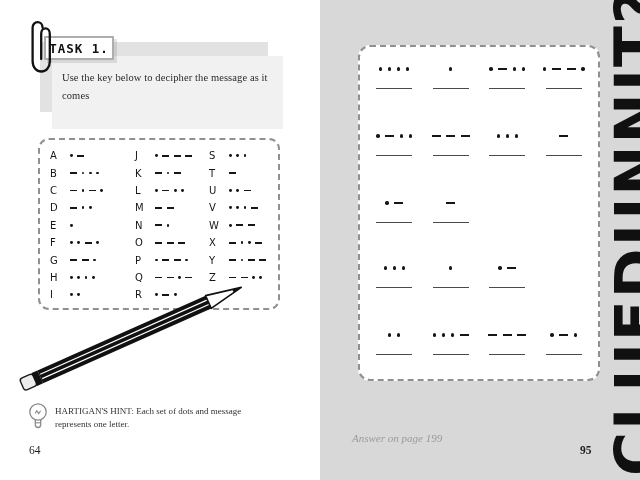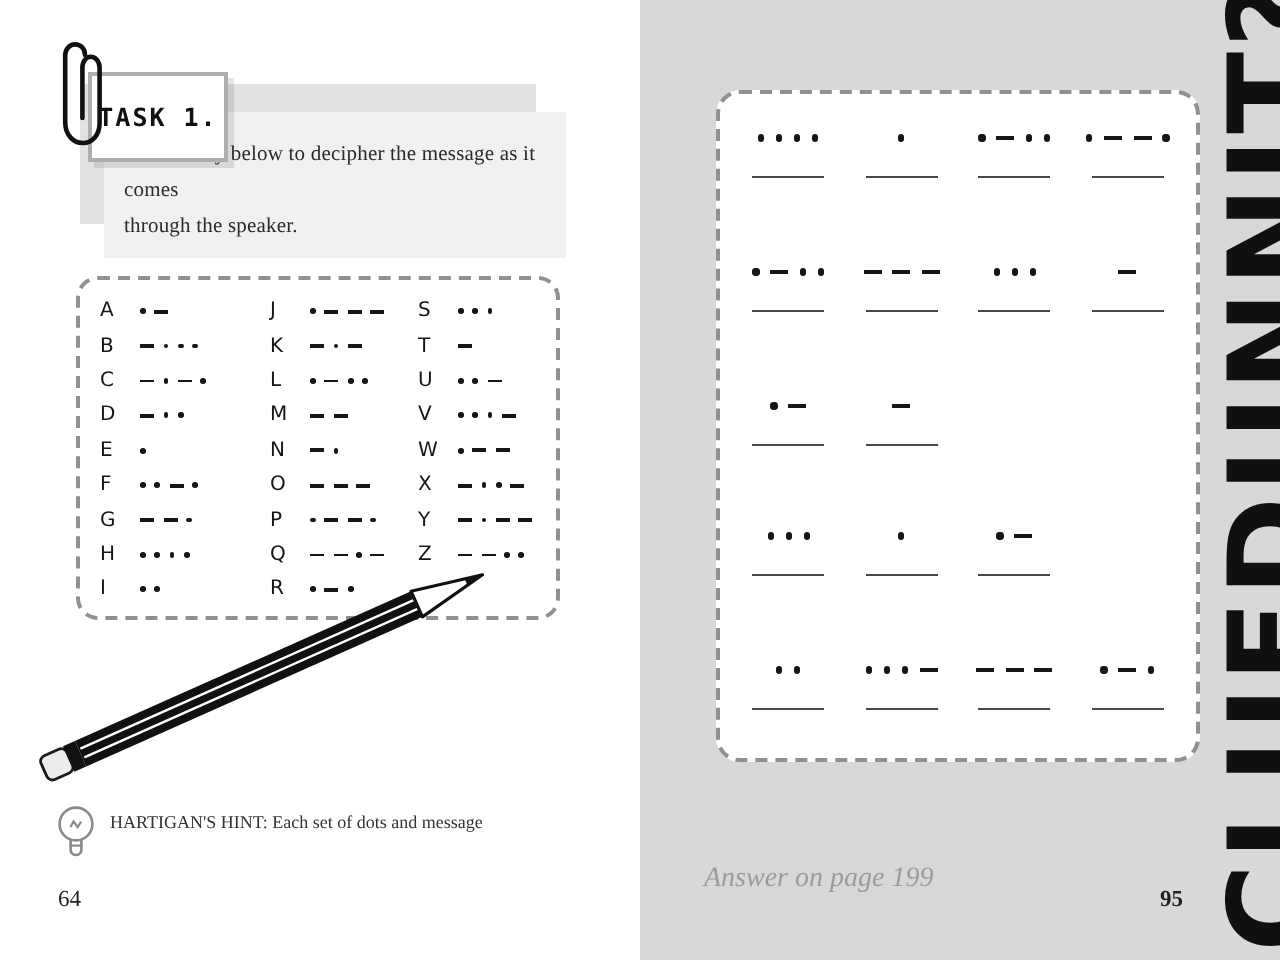--- a/index.html
+++ b/index.html
@@ -6,21 +6,21 @@
   html,body { background:#ffffff; }
   #screen {
     position:relative; width:640px; height:480px; overflow:hidden;
     background:#ffffff; font-family:"Liberation Serif", serif; color:#1d1d1d;
   }
   
   .panel-shadow { position:absolute; left:40px; top:42px; width:228px; height:70px; background:#e2e2e2; }
   .instr-panel  { position:absolute; left:52px; top:56px; width:231px; height:73px; background:#f1f1f1; padding:13px 8px 0 10px; }
   .instr-line   { font-size:10.5px; line-height:18px; color:#2a2a2a; letter-spacing:.1px; }
   .task-box {
-    position:absolute; left:44px; top:36px; width:70px; height:45px;
+    position:absolute; left:44px; top:36px; width:70px; height:24px;
     background:#ffffff; border:2px solid #aeaeae; box-shadow:3px 3px 0 rgba(0,0,0,.10);
     display:flex; align-items:center; justify-content:center;
   }
   .task-box span { font-family:"DejaVu Sans Mono", monospace; font-weight:700; font-size:12.5px; letter-spacing:1px; color:#111; }
 
   .key-box {
     position:absolute; left:38px; top:138px; width:242px; height:172px;
     background:#fff; border:2px dashed #909090; border-radius:11px;
   }
   .key-col { position:absolute; top:7px; display:flex; flex-direction:column; }
@@ -43,41 +43,40 @@
   
   .right-page { position:absolute; left:320px; top:0; width:320px; height:480px; background:#d8d8d8; }
   .puzzle-box {
     position:absolute; left:358px; top:45px; width:242px; height:336px;
     background:#fff; border:2px dashed #909090; border-radius:12px;
   }
   .p-row { position:absolute; left:6px; right:6px; display:flex; }
   .p-cell { width:25%; display:flex; flex-direction:column; align-items:center; }
   .p-morse { height:12px; display:flex; align-items:center; }
   .p-line { margin-top:13px; width:36px; height:1px; background:#4a4a4a; }
-  .answer-note { position:absolute; left:352px; top:432px; font-style:italic; font-size:14px; color:#9b9b9b; }
+  .answer-note { position:absolute; left:352px; top:432px; font-style:italic; font-size:11px; color:#9b9b9b; }
 
   .edge-clip { position:absolute; left:602px; top:0; width:38px; height:480px; overflow:hidden; }
   .edge-clip span {
     position:absolute; left:5px; top:476px; transform-origin:0 0; transform:rotate(-90deg);
     white-space:nowrap; font-family:"DejaVu Sans", sans-serif; font-weight:700;
     font-size:60px; letter-spacing:2px; color:#101010; line-height:1;
   }
   svg { display:block; }
 </style>
 </head>
 <body>
 
 <div id="screen">
 
   <div>
 
     <div class="panel-shadow"></div>
     <div class="instr-panel">
       <div class="instr-line">Use the key below to decipher the message as it comes</div>
-      <div class="instr-line">through the speaker.</div>
     </div>
 
     <div class="task-box">
       <span>TASK 1.</span>
     </div>
 
     <svg width="26" height="56" viewBox="0 0 26 56" style="position:absolute;left:29px;top:20px">
       <path d="M13.5 7.5 C13.5 4.2 11.2 2.2 8.6 2.2 C6.0 2.2 3.6 4.2 3.6 7.8 L3.6 41 C3.6 47.5 7.6 51.5 12.4 51.5 C17.2 51.5 20.8 47.5 20.8 41.5 L20.8 14 C20.8 10.4 18.6 8.4 16.4 8.4 C14.2 8.4 12.2 10.4 12.2 13.8 L12.2 39" fill="none" stroke="#111" stroke-width="2.3" stroke-linecap="round"></path>
     </svg>
 
@@ -316,20 +315,21 @@
 
     <svg width="24" height="32" viewBox="0 0 24 32" style="position:absolute;left:26px;top:401px">
       <circle cx="12" cy="11" r="8.2" fill="none" stroke="#8a8a8a" stroke-width="1.3"></circle>
       <path d="M9.2 12.5 L10.8 9.8 L12.8 12.5 L14.6 9.8" fill="none" stroke="#8a8a8a" stroke-width="1.1"></path>
       <path d="M9.3 19 L9.3 23.5 Q9.3 26.5 12 26.5 Q14.7 26.5 14.7 23.5 L14.7 19" fill="none" stroke="#8a8a8a" stroke-width="1.3"></path>
       <line x1="9.3" y1="21.8" x2="14.7" y2="21.8" stroke="#8a8a8a" stroke-width="1.1"></line>
     </svg>
 
     <div class="hint-block">
       <div class="hint-line">HARTIGAN'S HINT: Each set of dots and message</div>
+      <div class="hint-line">represents one letter.</div>
     </div>
 
     <div class="page-num" id="page-num-left">64</div>
   </div>
 
   <div class="right-page"></div>
 
   <div class="puzzle-box">
     <div style="position:absolute;inset:0;">
         <div class="p-row" style="top: 16px;">

